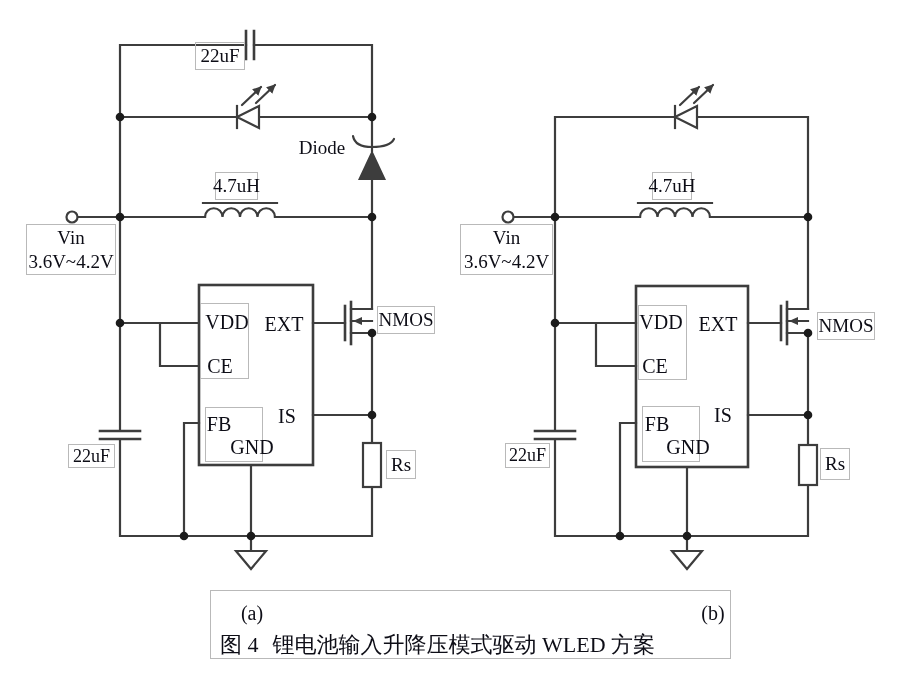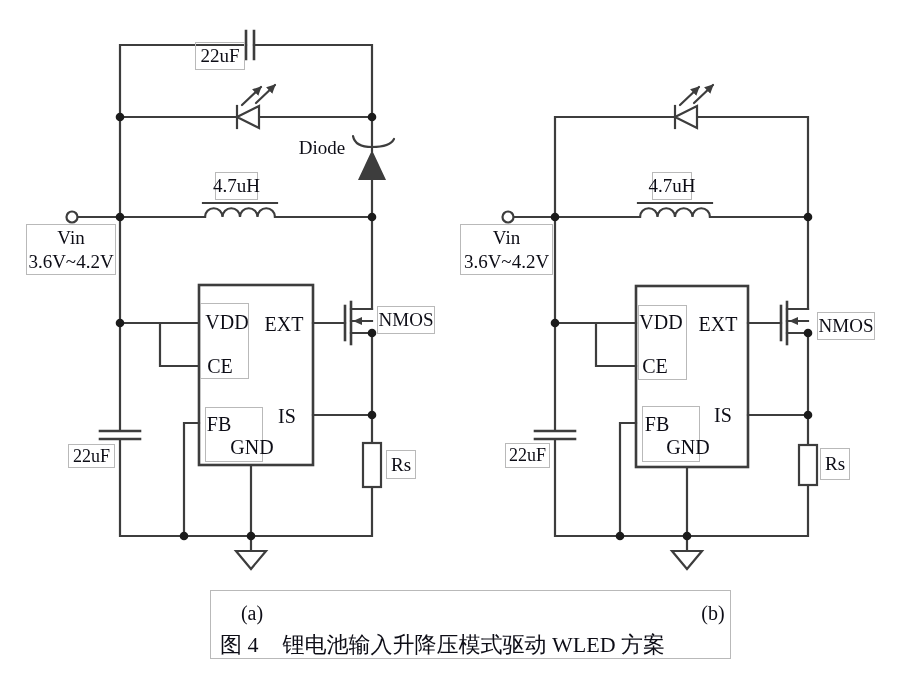--- a/index.html
+++ b/index.html
@@ -21,21 +21,21 @@
   
   .lbl{position:absolute;transform:translate(-50%,-50%);white-space:nowrap;color:var(--text);}
   .pin{font-size:20px;}
   .comp{font-size:19px;}
   .box{
     position:absolute;border:1px solid var(--box-border);
     display:flex;align-items:center;justify-content:center;
     flex-direction:column;color:var(--text);box-sizing:border-box;
   }
   .cap-row{position:absolute;display:flex;align-items:flex-end;font-size:22px;}
-  .cap-prefix{margin-right:24px;}
+  .cap-prefix{margin-right:14px;}
 </style>
 </head>
 <body>
 
 <div id="stage">
 
   <svg id="schem" width="897" height="676" viewBox="0 0 897 676">
     <defs>
       <marker id="arr" markerWidth="11" markerHeight="9" refX="8" refY="4.5" orient="auto" markerUnits="userSpaceOnUse">
         <path d="M0,0 L9,4.5 L0,9 Z" class="fillw" fill="#3d3d3d"></path>

